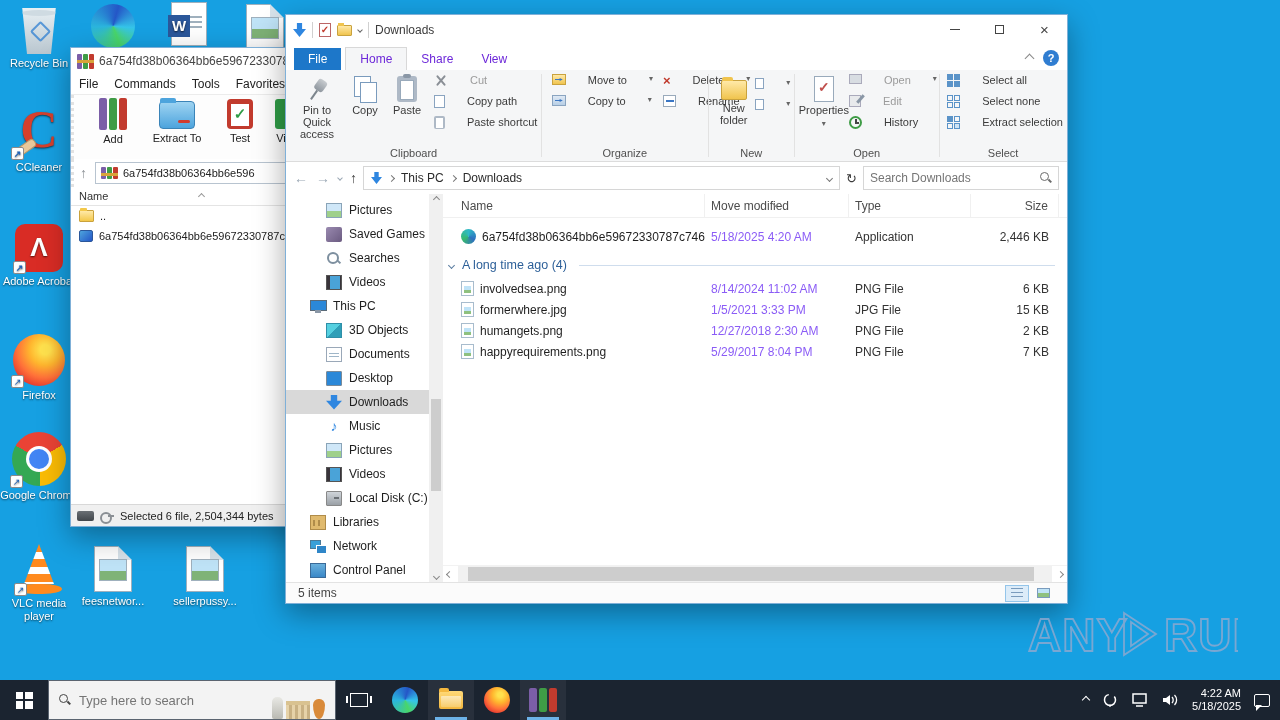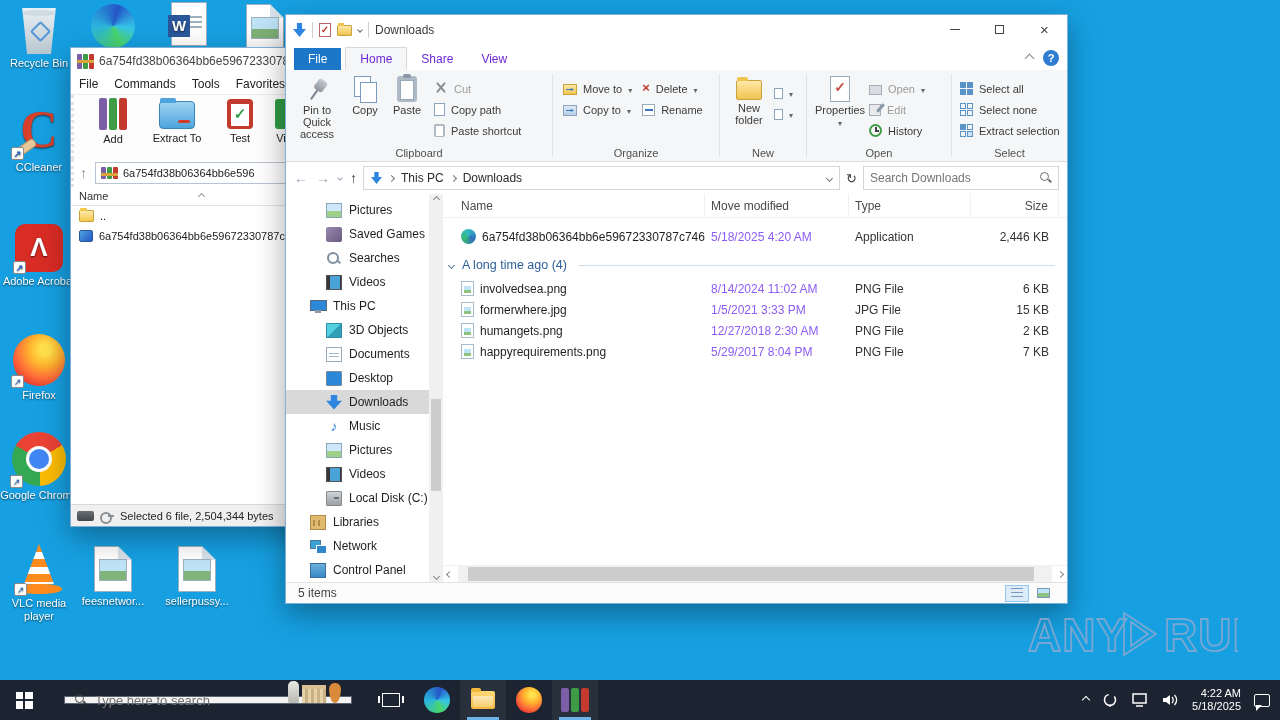--- a/index.html
+++ b/index.html
@@ -91,21 +91,21 @@
   .tab.active{background:#f5f6f7;border:1px solid #d8d8d8;border-bottom:none}
   .tabs-right{position:absolute;right:8px;bottom:4px;display:flex;align-items:center;gap:10px}
   .help{width:16px;height:16px;border-radius:50%;background:#2f7dd1;color:#fff;font-size:11px;font-weight:bold;text-align:center;line-height:16px}
   .ribbon{height:92px;background:#f5f6f7;border-bottom:1px solid #dcdcdc;display:flex}
   .rg{display:flex;flex-direction:column}
   .rg-body{flex:1;display:flex;align-items:flex-start;padding:4px 4px 0}
   .rg-label{text-align:center;font-size:11px;color:#4f4f4f;padding:3px 0 2px}
   .rsep{width:1px;background:#e2e2e2;margin:4px 0}
   .rbtn-lg{width:54px;display:flex;flex-direction:column;align-items:center;gap:2px;font-size:11px;line-height:12px;text-align:center;color:#3b3b3b;padding-top:2px}
   .rcol{display:flex;flex-direction:column;justify-content:flex-start}
-  .rbtn-sm{display:flex;align-items:flex-end;gap:6px;font-size:11px;color:#3b3b3b;height:21px;white-space:nowrap}
+  .rbtn-sm{display:flex;align-items:flex-start;gap:22px;font-size:11px;color:#3b3b3b;height:21px;white-space:nowrap}
   .dis{color:#9b9b9b}
   .drop{font-size:8px;color:#666}
   .ic-pin{width:22px;height:26px;position:relative;transform:rotate(35deg)}
   .ic-pin::before{content:"";position:absolute;left:7px;top:2px;width:10px;height:12px;background:linear-gradient(#c8ccd0,#8e969e);border-radius:3px}
   .ic-pin::after{content:"";position:absolute;left:11px;top:14px;width:2px;height:11px;background:#7d868e}
   .ic-copy2{width:22px;height:26px;position:relative}
   .ic-copy2::before,.ic-copy2::after{content:"";position:absolute;width:15px;height:19px;background:#fff;border:1px solid #7a9bbd}
   .ic-copy2::before{left:0;top:0}.ic-copy2::after{left:6px;top:6px}
   .ic-paste{width:20px;height:26px;background:#aeb9c6;border-radius:3px;position:relative}
   .ic-paste::before{content:"";position:absolute;left:3px;top:4px;right:3px;bottom:2px;background:#fff;border:1px solid #9ab}
@@ -204,21 +204,21 @@
   .vb{width:24px;height:17px;display:flex;align-items:center;justify-content:center;border:1px solid transparent}
   .vb.sel{background:#dcecf9;border-color:#94c5ea}
   .vb-det{width:12px;height:10px;background:repeating-linear-gradient(#7a9bbd 0 1.5px,transparent 1.5px 4px)}
   .vb-th{width:13px;height:10px;background:linear-gradient(#bfe3f7 55%,#8fc17f 55%);border:1px solid #7a9bbd}
 
   
   #taskbar{position:absolute;left:0;bottom:0;width:1280px;height:40px;background:#1b2430;display:flex;align-items:stretch;z-index:50}
   .tb-start{width:48px;display:flex;align-items:center;justify-content:center}
   .winlogo{width:17px;height:17px;display:grid;grid-template-columns:1fr 1fr;gap:2px}
   .winlogo i{background:#fff}
-  .tb-search{width:288px;background:#f3f3f3;border:1px solid #5a6470;display:flex;align-items:center;gap:8px;padding:0 10px;margin:16px}
+  .tb-search{width:288px;background:#f3f3f3;border:1px solid #5a6470;display:flex;align-items:center;gap:8px;padding:0 10px;margin:0}
   .tb-search input{flex:1;border:none;outline:none;background:transparent;font:13px "Liberation Sans",sans-serif;color:#3b3b3b;min-width:0}
   .tb-search .mag::before{border-color:#444}.tb-search .mag::after{background:#444}
   .decor{display:flex;align-items:flex-end;gap:3px;height:100%}
   .d-statue{width:11px;height:22px;background:linear-gradient(#e8e8e4,#b9b9b2);border-radius:5px 5px 2px 2px}
   .d-temple{width:24px;height:18px;background:repeating-linear-gradient(90deg,#e6d2a8 0 3px,#c9b183 3px 6px);border-top:4px solid #d9c290}
   .d-vase{width:12px;height:20px;background:#d98a3a;border-radius:45% 45% 50% 50%/30% 30% 70% 70%}
   .tb-app{width:46px;display:flex;align-items:center;justify-content:center;position:relative}
   .tb-app.open{background:rgba(255,255,255,.06)}
   .tb-app.open::after{content:"";position:absolute;left:7px;right:7px;bottom:0;height:3px;background:#6cb2e8}
   .taskview{width:18px;height:14px;border:1.5px solid #fff;position:relative}
@@ -268,21 +268,21 @@
       <span class="sc" style="z-index:2">↗</span>
     </div>
   <div>VLC media player</div>
 </div>
 <div class="dicon" style="left:74px;top:546px">
   <div class="glyph imgfile">
       <i></i>
     </div>
   <div>feesnetwor...</div>
 </div>
-<div class="dicon" style="left:158px;top:546px">
+<div class="dicon" style="left:166px;top:546px">
   <div class="glyph imgfile">
       <i></i>
     </div>
   <div>sellerpussy...</div>
 </div>
 
 <div class="dicon" style="left:74px;top:4px">
     <div class="glyph edge" style="width:44px;height:44px"></div>
   </div>
 <div class="dicon" style="left:150px;top:2px">

